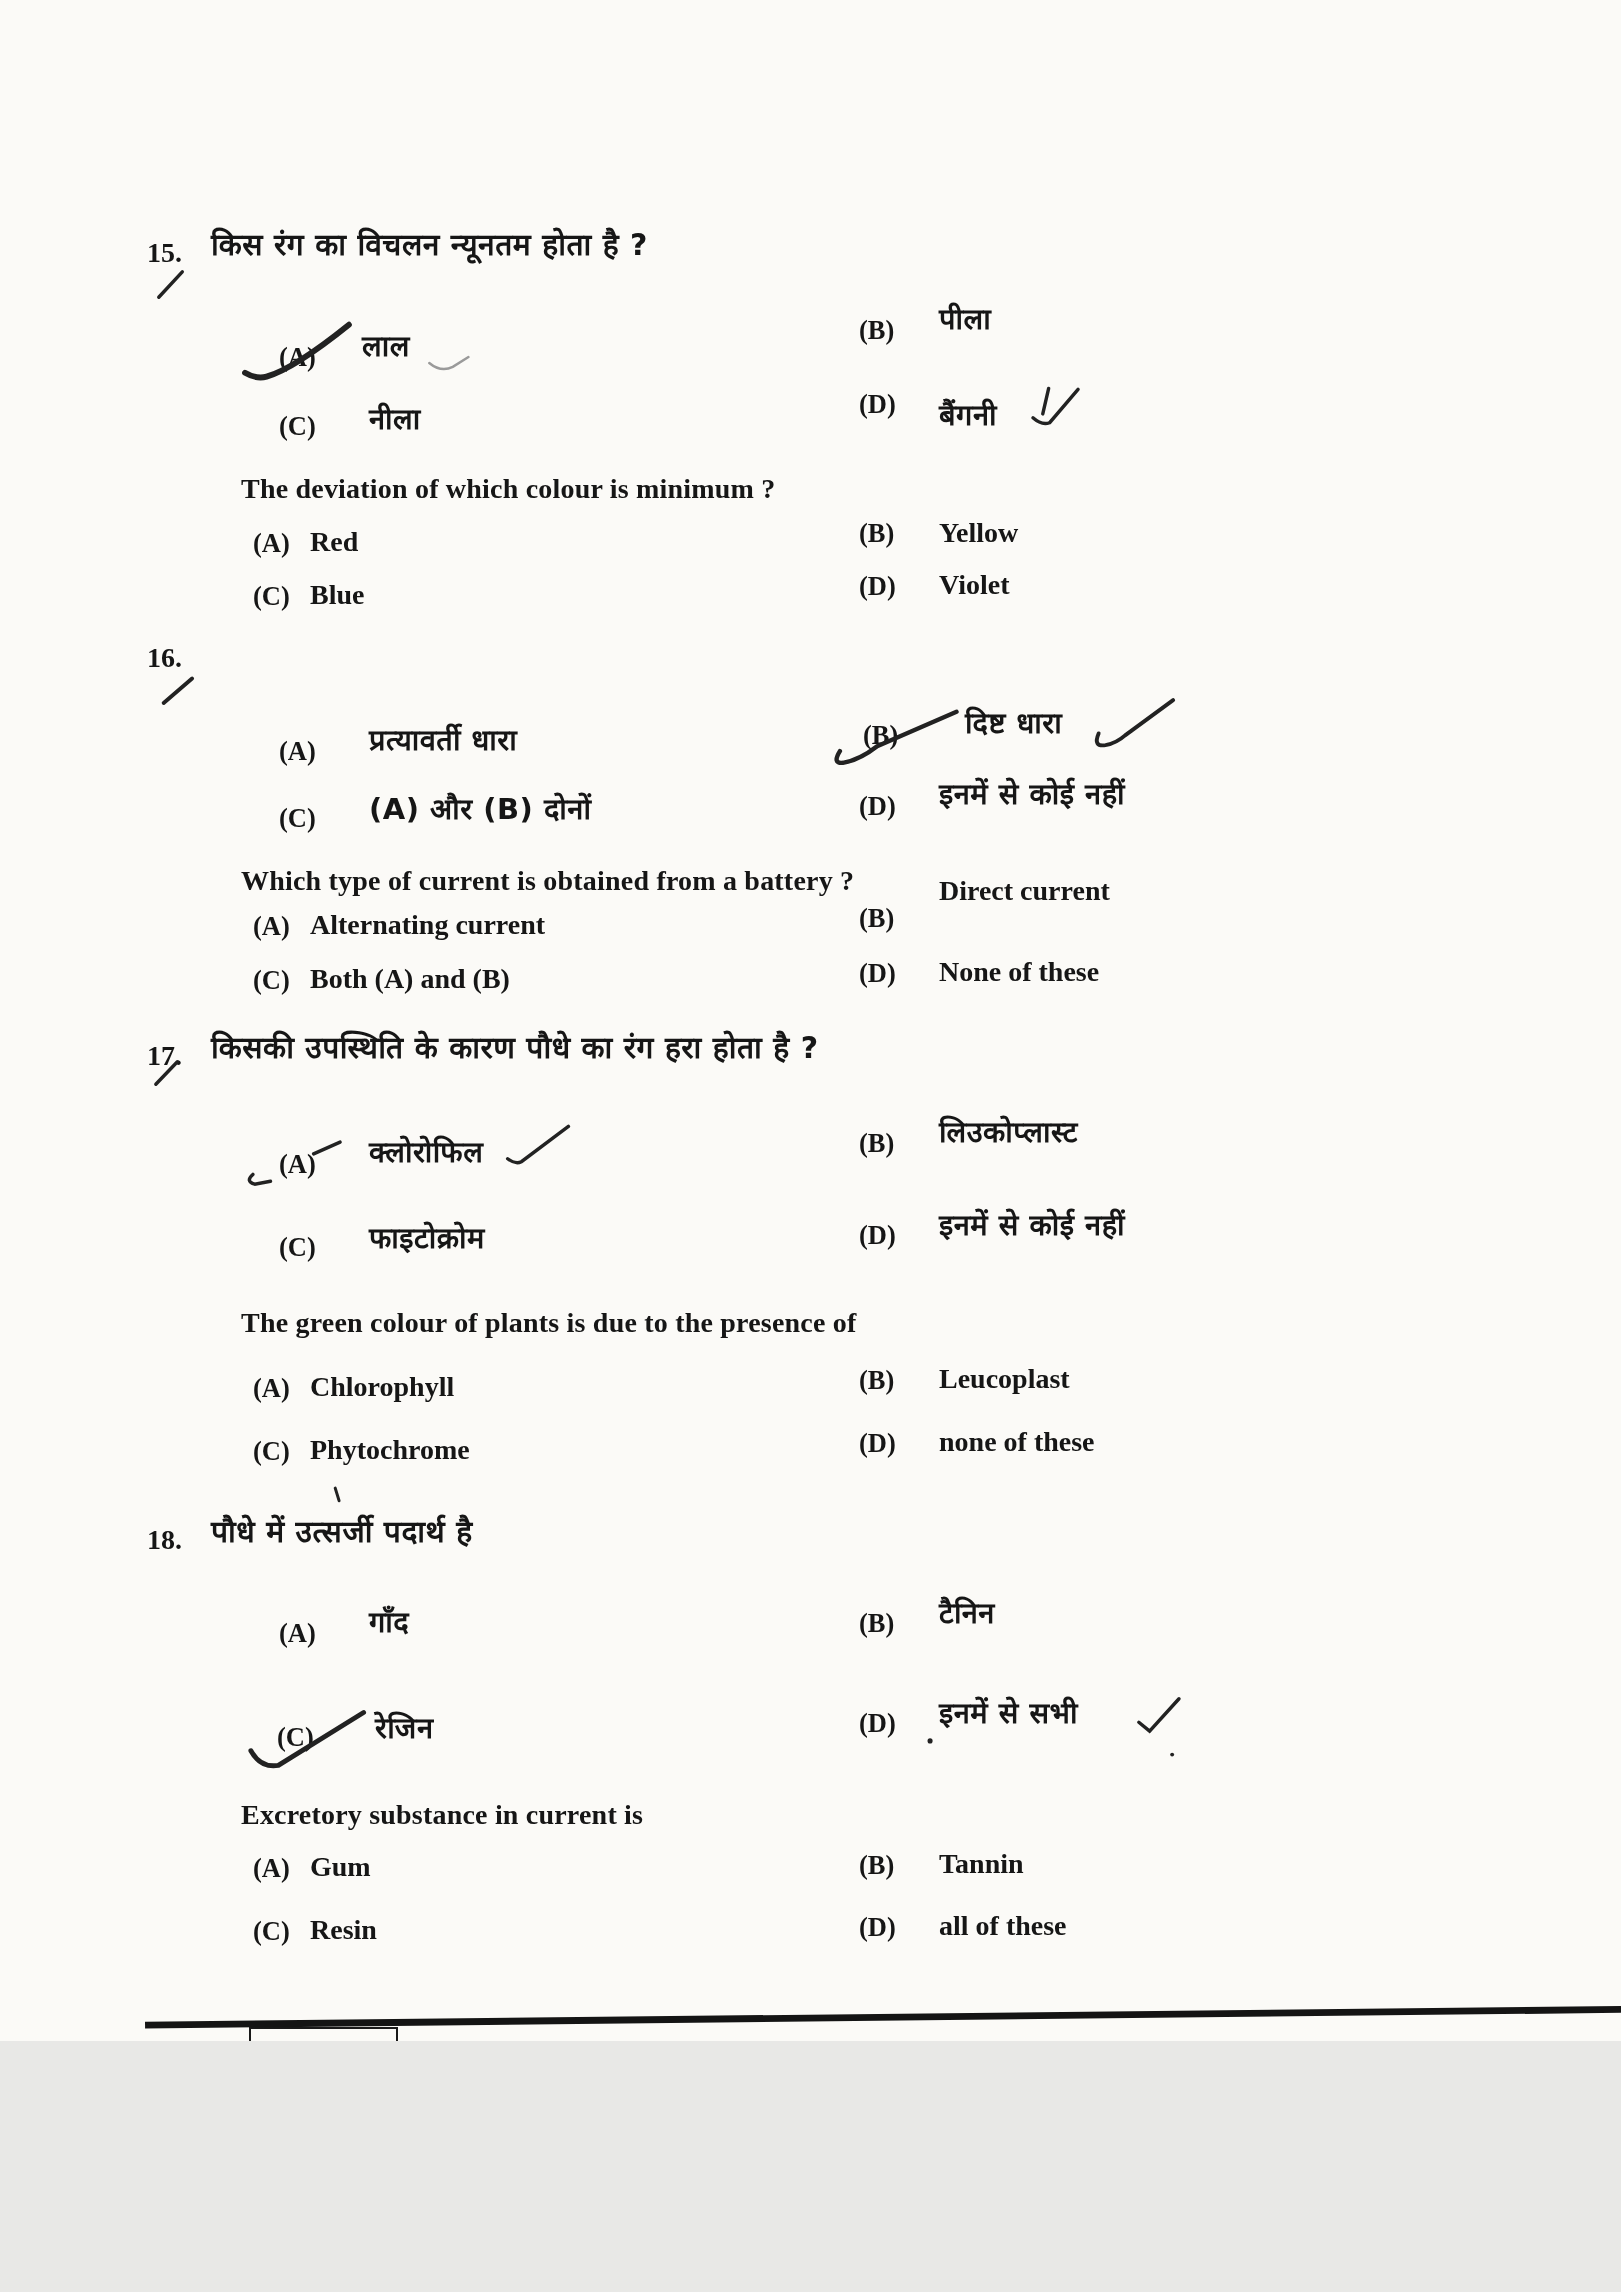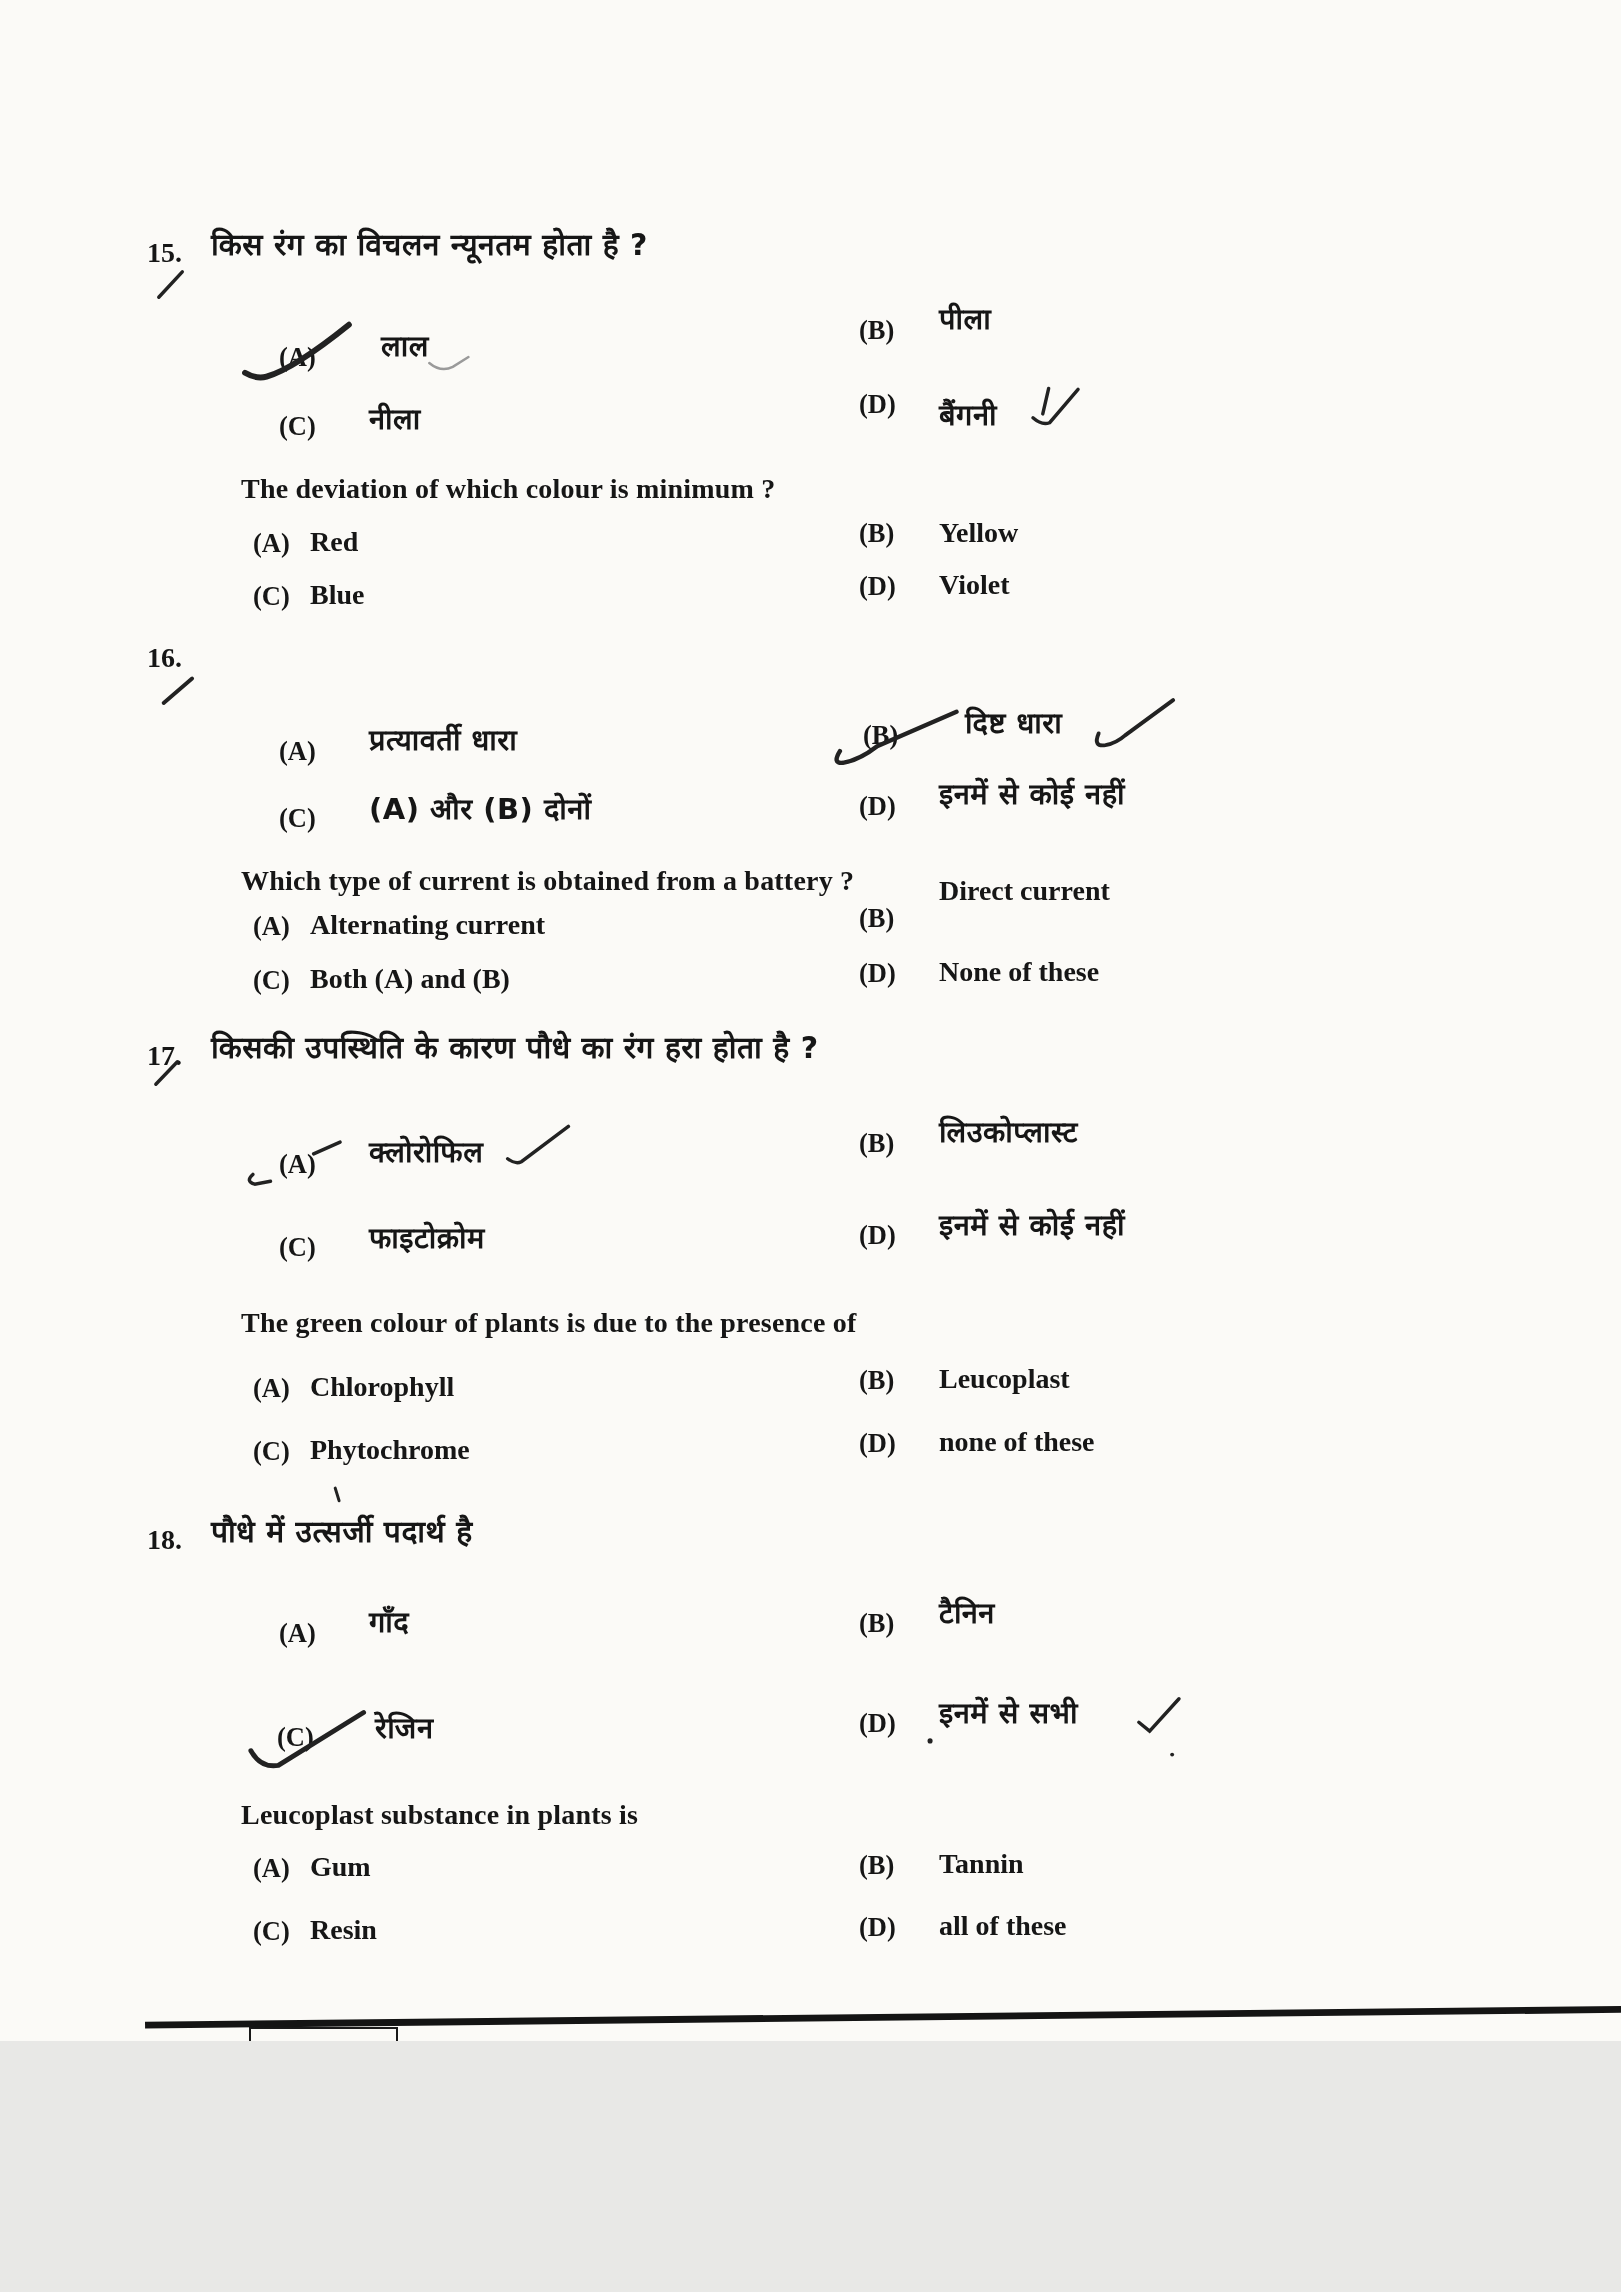--- a/index.html
+++ b/index.html
@@ -33,21 +33,21 @@
 </style>
 </head>
 <body>
 
 <div class="page">
 
   <div class="t qnum" style="left:147px;top:238px">15.</div>
   <div class="t hi hi-q" style="left:211px;top:228px">किस रंग का विचलन न्यूनतम होता है ?</div>
 
   <div class="t lbl" style="left:279px;top:343px">(A)</div>
-  <div class="t hi" style="left:381px;top:331px">लाल</div>
+  <div class="t hi" style="left:362px;top:331px">लाल</div>
   <div class="t lbl" style="left:859px;top:316px">(B)</div>
   <div class="t hi" style="left:939px;top:304px">पीला</div>
   <div class="t lbl" style="left:279px;top:412px">(C)</div>
   <div class="t hi" style="left:369px;top:404px">नीला</div>
   <div class="t lbl" style="left:859px;top:390px">(D)</div>
   <div class="t hi" style="left:939px;top:400px">बैंगनी</div>
 
   <div class="t en en-q" style="left:241px;top:474px">The deviation of which colour is minimum ?</div>
   <div class="t lbl" style="left:253px;top:529px">(A)</div>
   <div class="t en" style="left:310px;top:527px">Red</div>
@@ -106,21 +106,21 @@
 
   <div class="t lbl" style="left:279px;top:1619px">(A)</div>
   <div class="t hi" style="left:369px;top:1607px">गाँद</div>
   <div class="t lbl" style="left:859px;top:1609px">(B)</div>
   <div class="t hi" style="left:939px;top:1598px">टैनिन</div>
   <div class="t lbl" style="left:277px;top:1723px">(C)</div>
   <div class="t hi" style="left:375px;top:1713px">रेजिन</div>
   <div class="t lbl" style="left:859px;top:1709px">(D)</div>
   <div class="t hi" style="left:939px;top:1698px">इनमें से सभी</div>
 
-  <div class="t en en-q" style="left:241px;top:1800px">Leucoplast substance in plants is</div>
+  <div class="t en en-q" style="left:241px;top:1800px">Excretory substance in current is</div>
   <div class="t lbl" style="left:253px;top:1854px">(A)</div>
   <div class="t en" style="left:310px;top:1852px">Gum</div>
   <div class="t lbl" style="left:859px;top:1851px">(B)</div>
   <div class="t en" style="left:939px;top:1849px">Tannin</div>
   <div class="t lbl" style="left:253px;top:1917px">(C)</div>
   <div class="t en" style="left:310px;top:1915px">Resin</div>
   <div class="t lbl" style="left:859px;top:1913px">(D)</div>
   <div class="t en" style="left:939px;top:1911px">all of these</div>
 
   <div class="t footer-left qnum">[ 212 ] C</div>

